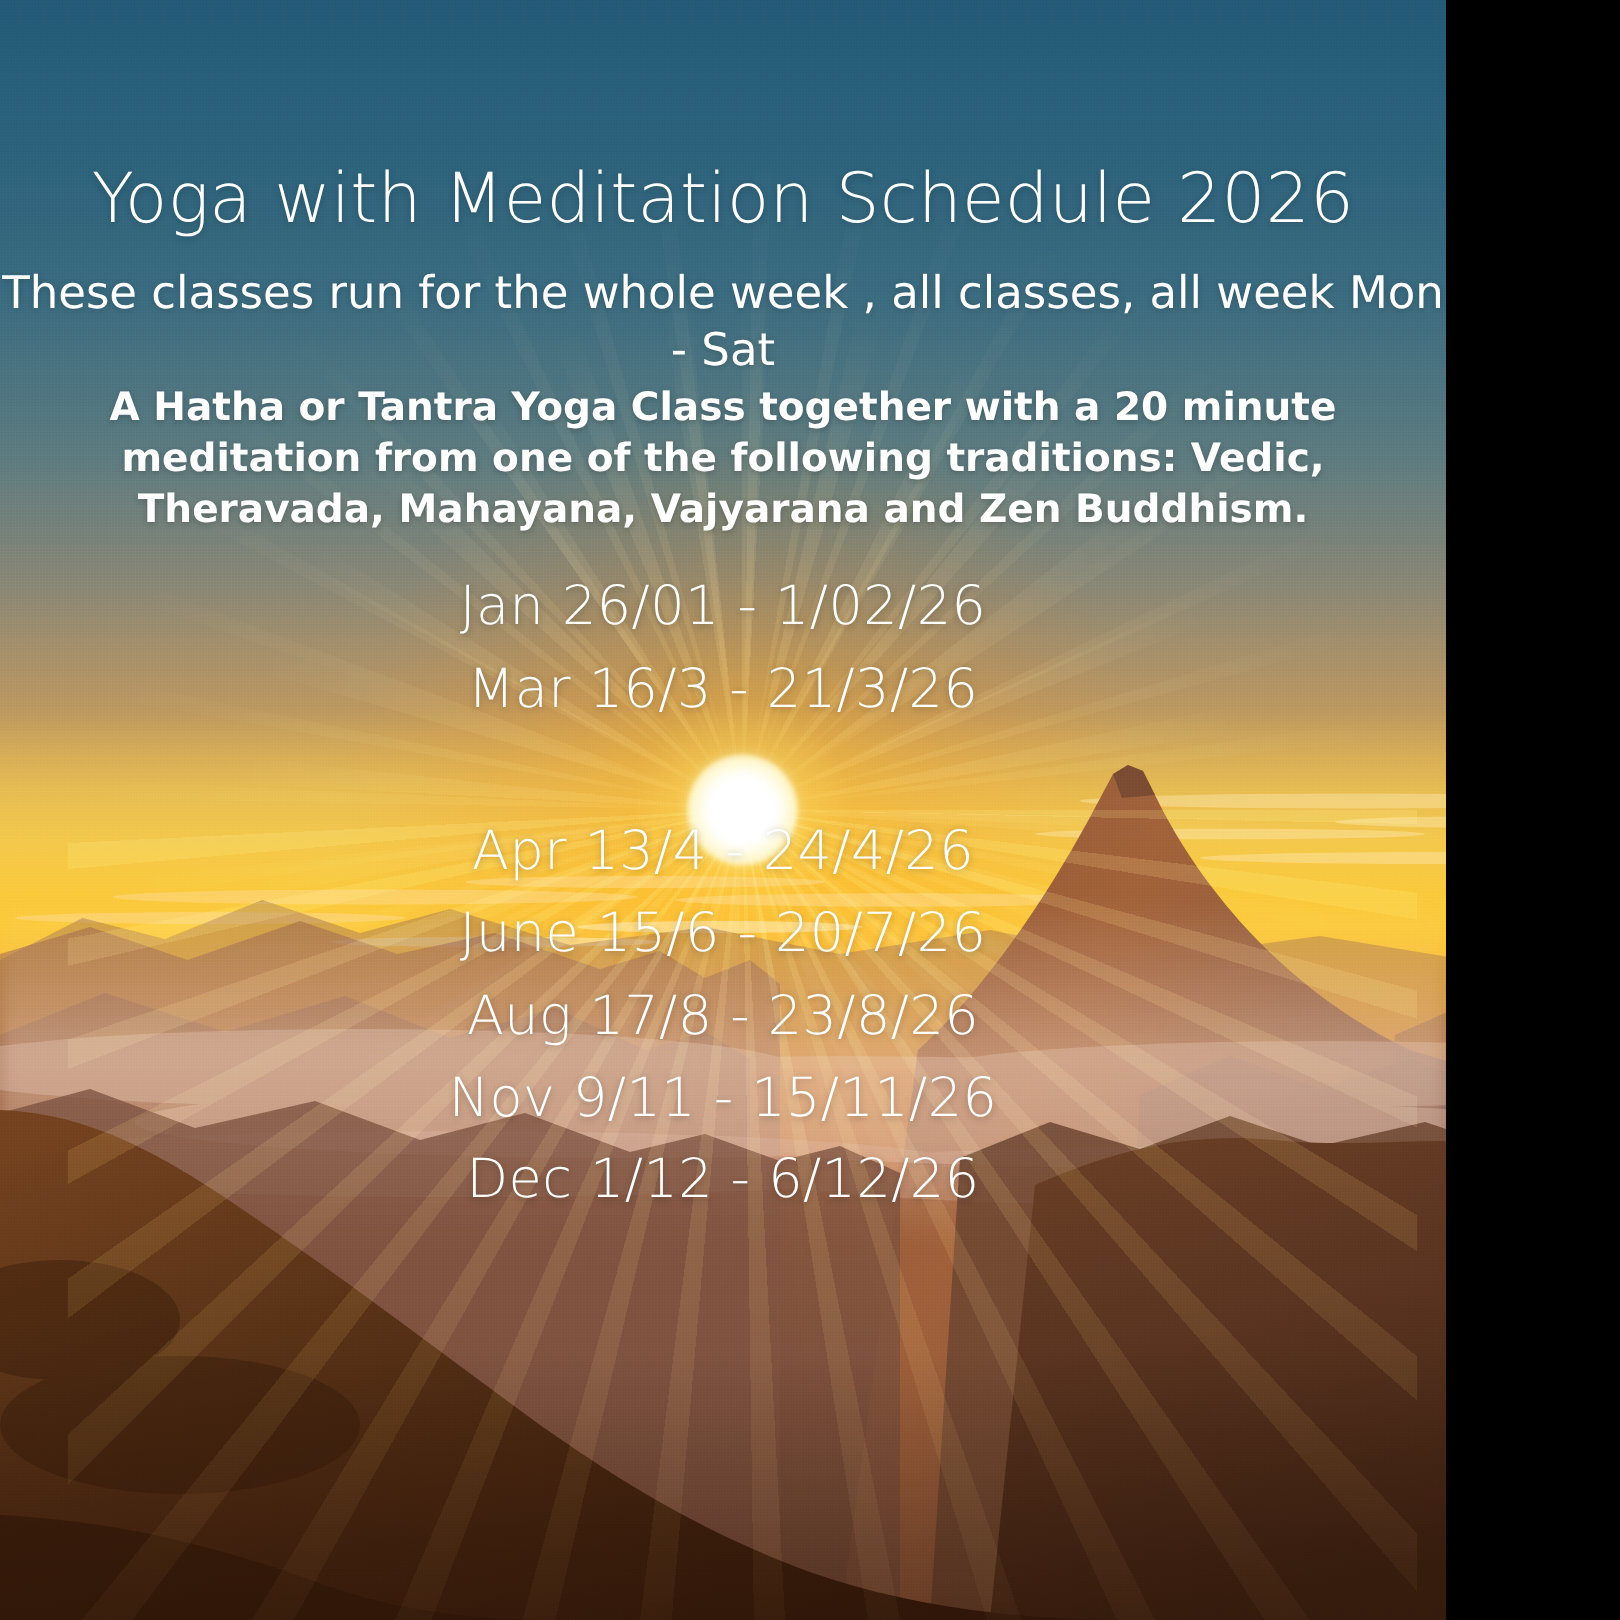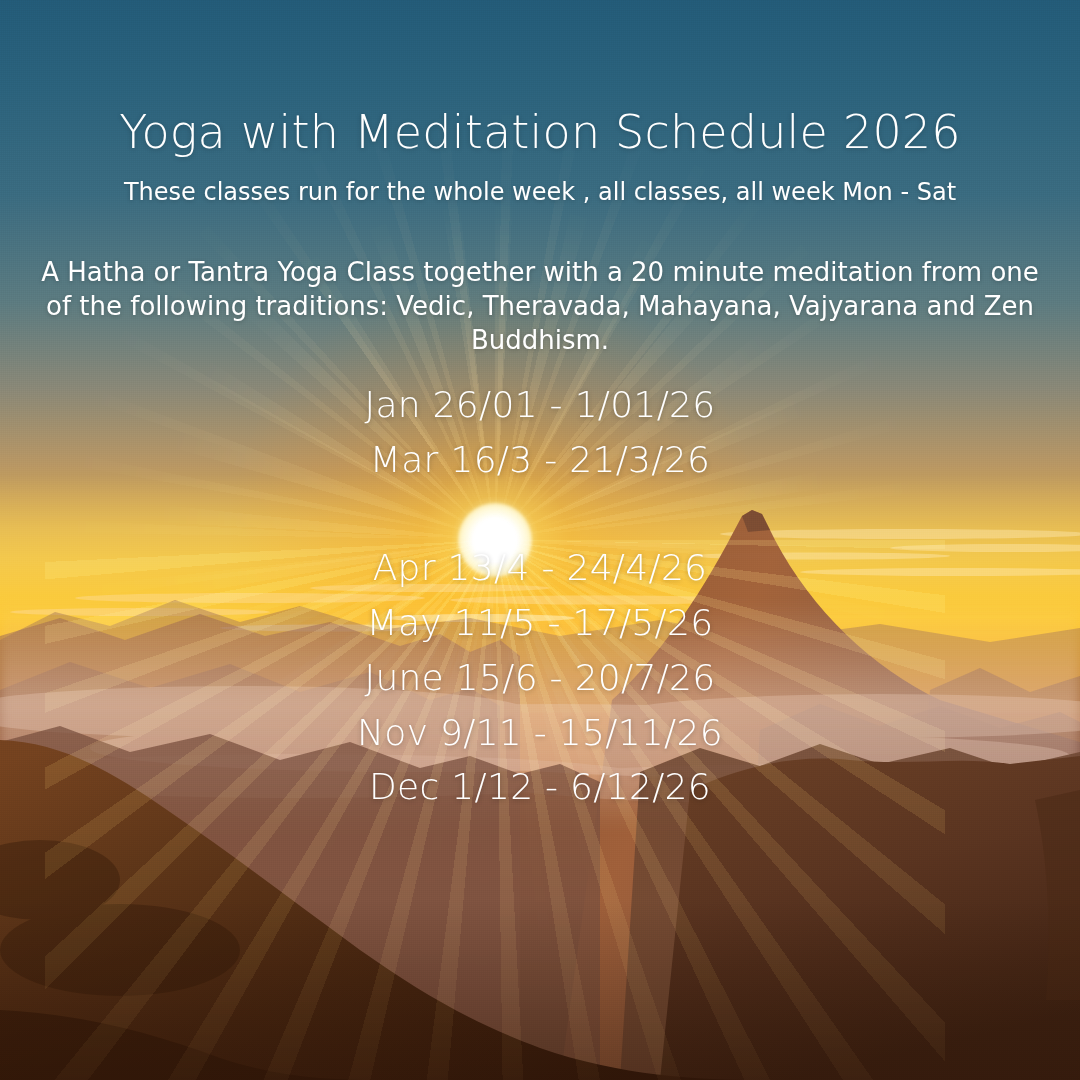--- a/index.html
+++ b/index.html
@@ -4,21 +4,21 @@
 <style>
   html,body{margin:0;padding:0;background:#000;}
   body{
     font-family:"DejaVu Sans","Liberation Sans",sans-serif;
     -webkit-font-smoothing:antialiased;
   }
 
   
   .poster{
     position:relative;
-    width:1080px;height:1080px;
+    width:964px;height:1080px;
     overflow:hidden;
     background:#0369a1;
     isolation:isolate;
   }
 
   
   .sky{
     position:absolute;inset:0;
     background:linear-gradient(to bottom,
       #235b78 0%,
@@ -166,29 +166,29 @@
   .title{
     position:absolute;left:0;right:0;top:108px;
     font-size:46px;
     font-weight:300;
     letter-spacing:.2px;
     line-height:1.05;
     text-shadow:0 1px 5px rgba(0,0,0,.22);
   }
   .subtitle{
     position:absolute;left:0;right:0;top:177px;
-    font-size:24px;
+    font-size:30px;
     font-weight:400;
     line-height:1.25;
     text-shadow:0 1px 4px rgba(0,0,0,.20);
   }
   .blurb{
     position:absolute;left:28px;right:28px;top:255px;
     font-size:26px;
-    font-weight:400;
+    font-weight:700;
     line-height:1.31;
     text-shadow:0 1px 4px rgba(0,0,0,.22);
   }
   .dates{
     position:absolute;left:0;right:0;top:378px;
     font-size:36px;
     font-weight:300;
     line-height:1.52;
     letter-spacing:.3px;
     text-shadow:0 1px 5px rgba(0,0,0,.28);
@@ -352,24 +352,24 @@
 
     <div class="subtitle">These classes run for the whole week , all classes, all week Mon - Sat</div>
 
     <div class="blurb">
       <span>A Hatha or Tantra Yoga Class together with a 20 minute meditation from</span>
       <span>one of the following traditions: Vedic, Theravada, Mahayana, Vajyarana and</span>
       <span>Zen Buddhism.</span>
     </div>
 
     <div class="dates">
-      <span class="row">Jan 26/01 - 1/01/26</span>
+      <span class="row">Jan 26/01 - 1/02/26</span>
       <span class="row">Mar 16/3 - 21/3/26</span>
       <span class="spacer"></span>
       <span class="row">Apr 13/4 - 24/4/26</span>
-      <span class="row">May 11/5 - 17/5/26</span>
       <span class="row">June 15/6 - 20/7/26</span>
+      <span class="row">Aug 17/8 - 23/8/26</span>
       <span class="row">Nov 9/11 - 15/11/26</span>
       <span class="row">Dec 1/12 - 6/12/26</span>
     </div>
 
   </div>
 </div>
 
 </body></html>

